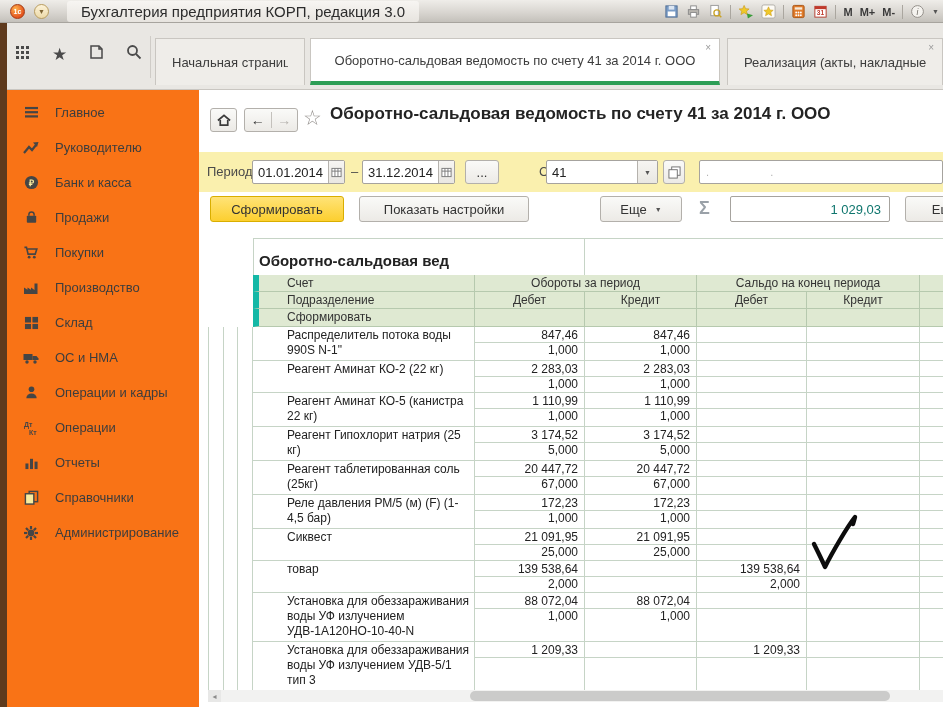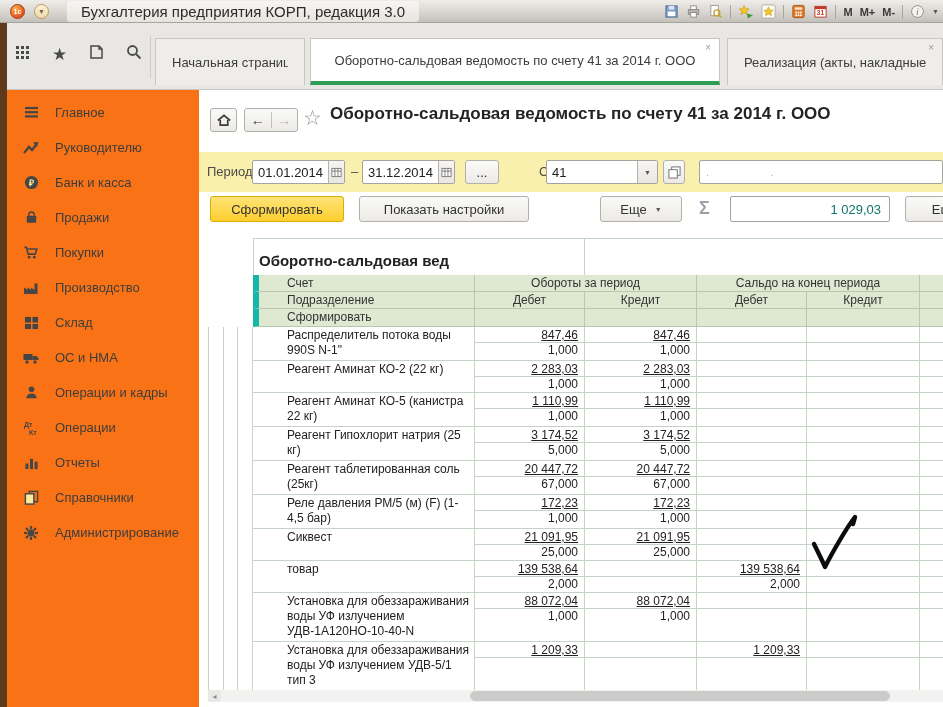--- a/index.html
+++ b/index.html
@@ -96,21 +96,21 @@
   .w-name{width:222px;} .w-od{width:110px;} .w-ok{width:112px;} .w-sd{width:110px;} .w-sk{width:113px;} .w-x{width:90px;}
   .w-turn{width:222px;} .w-bal{width:223px;}
 
   .trow { display:flex; min-height:32px; }
   .c-grp { width:45px; flex:none; display:flex; border-left:1px solid #c6d4c6; }
   .c-grp span { width:15px; border-right:1px solid #c6d4c6; }
   .c-name { width:222px; flex:none; border-right:1px solid #c6d4c6; border-bottom:1px solid #c6d4c6;
     padding:1px 4px 2px 34px; line-height:15px; }
   .c-val { flex:none; border-right:1px solid #c6d4c6; border-bottom:1px solid #c6d4c6; }
   .c-val .amt { height:16px; border-bottom:1px solid #c6d4c6; text-align:right; padding:1px 6px 0 0;
-    line-height:15px; white-space:nowrap;text-decoration:underline; }
+    line-height:15px; white-space:nowrap; }
   .c-val .qty { height:15px; text-align:right; padding:0 6px 0 0; line-height:15px; white-space:nowrap; }
 
   
   .hscroll { left:9px; top:600px; width:735px; height:12px; background:#f2f2f1; display:flex; align-items:center; }
   .harrow { width:13px; height:12px; display:flex; align-items:center; justify-content:center;
     font-size:8px; color:#8b8b8b; background:#e8e8e7; }
   .hthumb { position:absolute; left:262px; top:1px; width:420px; height:10px; background:#cbcbca; border-radius:5px; }
   .checkmark { left:605px; top:418px; }
 </style>
 </head>

